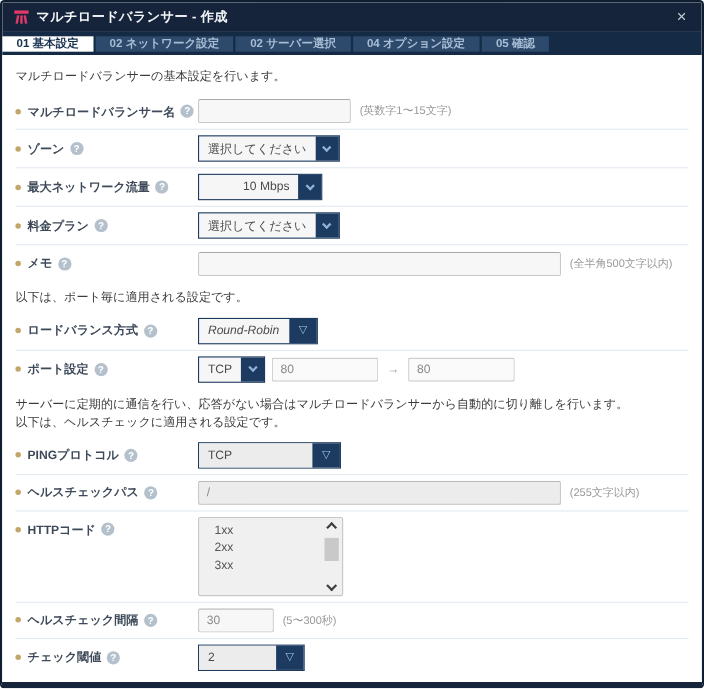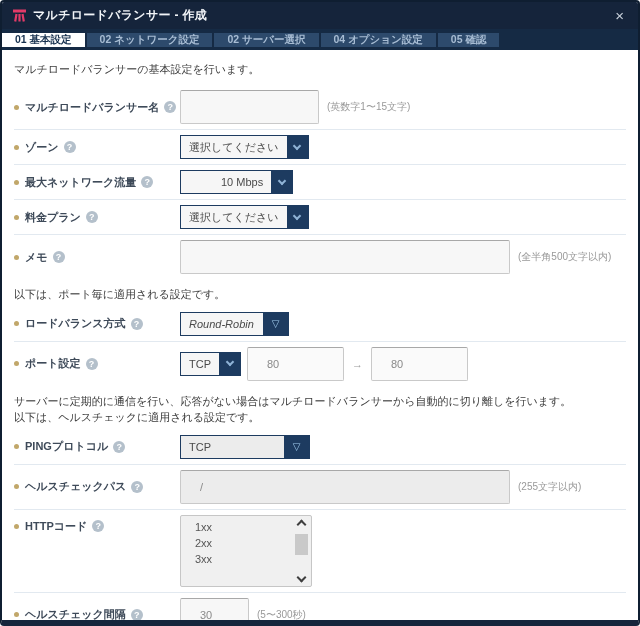--- a/index.html
+++ b/index.html
@@ -23,21 +23,21 @@
   .row.noline{border-bottom:none;}
   .row.top{align-items:flex-start;}
   .row.top .label-cell{padding-top:4px;}
   .label-cell{width:166px;flex:0 0 auto;display:flex;align-items:center;}
   .bullet{width:5px;height:5px;border-radius:50%;background:#c1a76a;margin-right:6px;flex:0 0 auto;}
   .lbl{font-weight:bold;color:#3e4a59;font-size:11px;}
   .help{width:12px;height:12px;border-radius:50%;background:#b4c0cb;color:#fff;font-size:9px;font-weight:bold;display:inline-flex;align-items:center;justify-content:center;margin-left:5px;flex:0 0 auto;cursor:pointer;}
   .ctrl{display:flex;align-items:center;flex:1;}
   .hint{color:#999;font-size:10px;margin-left:8px;white-space:nowrap;}
   
-  .tin{height:34px;border:1px solid #c9c9c9;border-top-color:#a8a8a8;background:#f7f7f7;color:#8a8a8a;font-size:11px;padding:0 19px;font-family:inherit;border-radius:2px;}
+  .tin{height:22px;border:1px solid #c9c9c9;border-top-color:#a8a8a8;background:#f7f7f7;color:#8a8a8a;font-size:11px;padding:0 7px;font-family:inherit;border-radius:2px;}
   .tin.w-name{width:139px;}
   .tin.w-wide{width:330px;}
   .tin.w-port{width:97px;background:#fafafa;}
   .tin.w-num{width:69px;}
   .tin.gray{background:#ececec;}
   
   .select{display:inline-flex;align-items:stretch;border:1px solid #1d3b60;height:24px;background:#f6f6f6;cursor:pointer;}
   .sel-text{display:flex;align-items:center;padding:0 8px;color:#4a4a4a;font-size:11px;white-space:nowrap;}
   .select.gray .sel-text{background:#ececec;}
   .sel-btn{width:21px;background:#1d3b60;display:flex;align-items:center;justify-content:center;flex:0 0 auto;}

